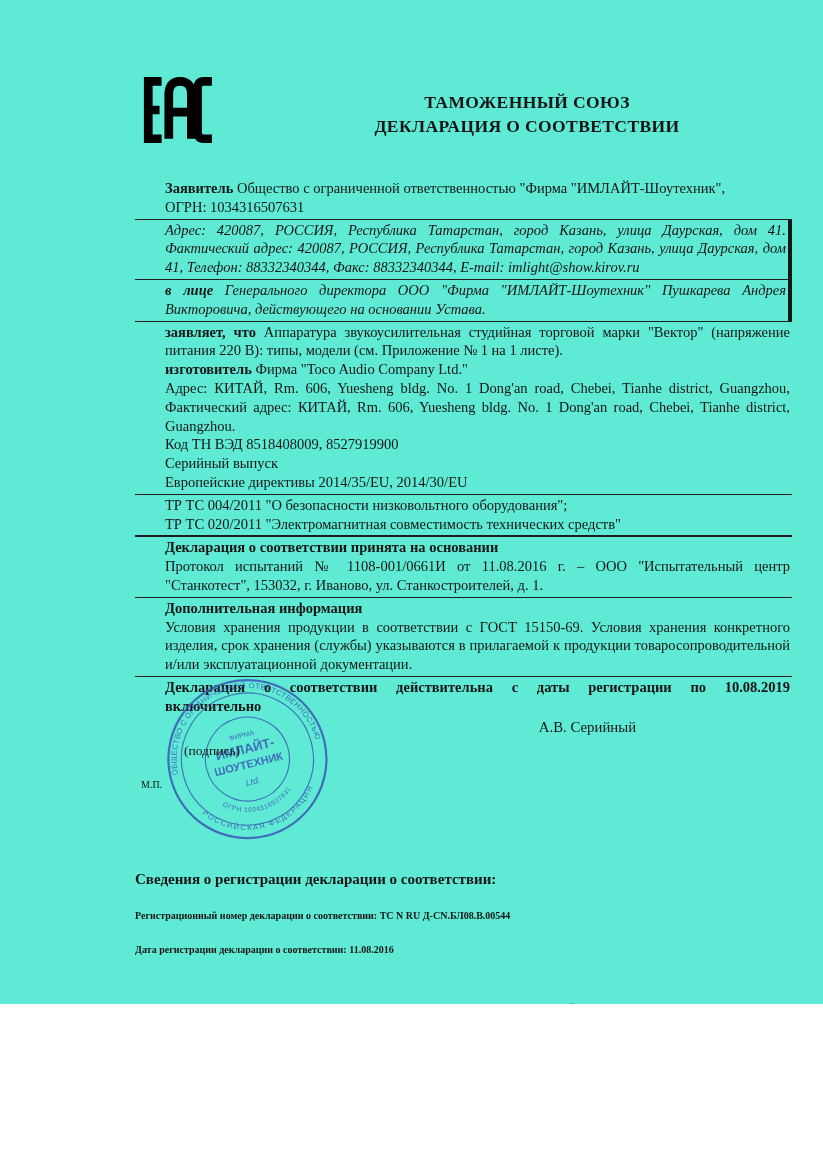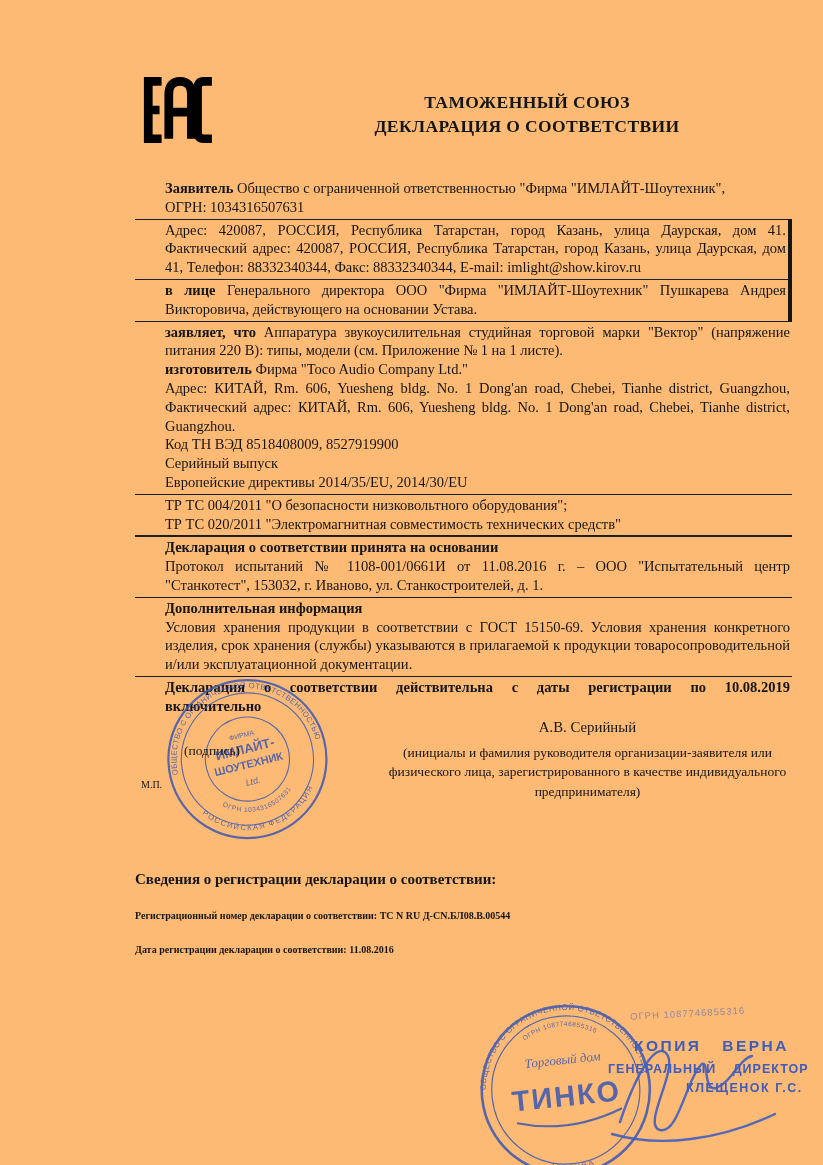--- a/index.html
+++ b/index.html
@@ -1,37 +1,37 @@
 <!DOCTYPE html>
 <html><head>
 <meta charset="utf-8">
 <style>
   * { margin:0; padding:0; box-sizing:border-box; }
   html,body { background:#ffffff; }
   .page {
-    position:relative; width:823px; height:1165px; overflow:hidden;
-    background:#fdba74; color:#151515;
+    position:relative; width:823px; height:1004px; overflow:hidden;
+    background:#5eead4; color:#151515;
     font-family:"Liberation Serif", serif;
   }
   
   .eac-logo { position:absolute; left:138px; top:74px; width:78px; height:72px; }
   .eac-logo svg { width:100%; height:100%; }
   .doc-title {
     position:absolute; left:292px; top:90px; width:470px;
     text-align:center; font-weight:bold; font-size:17.5px; line-height:24px; letter-spacing:.4px;
   }
   
   .content { position:absolute; left:135px; top:178px; width:657px; font-size:14.5px; line-height:18.8px; }
   .content p { text-align:justify;margin-left:28px; }
   .sec { padding:1px 2px 2px 2px; }
   .lead { font-weight:bold; }
   .rule-b  { border-bottom:1.6px solid #1c1c1c; }
   .rule-b2 { border-bottom:2.5px solid #1c1c1c; }
   .rule-b1 { border-bottom:1px solid #1c1c1c; }
-  .rule-r  { border-right:4px solid #161616; }
+  .rule-r  { border-right:4px solid #161616;font-style:italic; }
   .sec-validity p { font-weight:bold; word-spacing:6px; }
   
   .sig-area { position:relative; height:150px; }
   .podpis { position:absolute; left:49px; top:24px; font-size:13.5px; }
   .mp     { position:absolute; left:6px;  top:58px; font-size:10px; }
   .head-name    { position:absolute; left:250px; top:0;    width:405px; text-align:center; font-size:14.8px; }
   .head-caption { position:absolute; left:250px; top:25px; width:405px; text-align:center; font-size:13.5px; line-height:19.5px; }
   .stamp-applicant-wrap { position:absolute; left:28px; top:-44px; transform:rotate(-14deg); }
   
   .reg-header { font-weight:bold; font-size:15px; margin-top:2px; }
@@ -133,21 +133,20 @@
           <text font-size="6.6" letter-spacing=".6"><textPath href="#s1i" startOffset="50%" text-anchor="middle">ОГРН 1034316507631</textPath></text>
           <text y="-22" text-anchor="middle" font-size="7">ФИРМА</text>
           <text y="-6" text-anchor="middle" font-size="13" font-weight="bold">ИМЛАЙТ-</text>
           <text y="9" text-anchor="middle" font-size="11" font-weight="bold">ШОУТЕХНИК</text>
           <text y="26" text-anchor="middle" font-size="9" font-style="italic">Ltd.</text>
         </svg>
       </div>
       <div class="podpis">(подпись)</div>
       <div class="mp">М.П.</div>
       <div class="head-name">А.В. Серийный</div>
-      <div class="head-caption">(инициалы и фамилия руководителя организации-заявителя или физического лица, зарегистрированного в качестве индивидуального предпринимателя)</div>
     </div>
 
     <div class="reg-header">Сведения о регистрации декларации о соответствии:</div>
     <div class="reg-line"><span>Регистрационный номер декларации о соответствии:</span> <span>ТС N RU Д-CN.БЛ08.В.00544</span></div>
     <div class="reg-line date"><span>Дата регистрации декларации о соответствии:</span> <span>11.08.2016</span></div>
 
   </div>
 
   <div class="seller-stamp-wrap">
     <svg class="stamp" width="180" height="180" viewBox="-90 -90 180 180">

